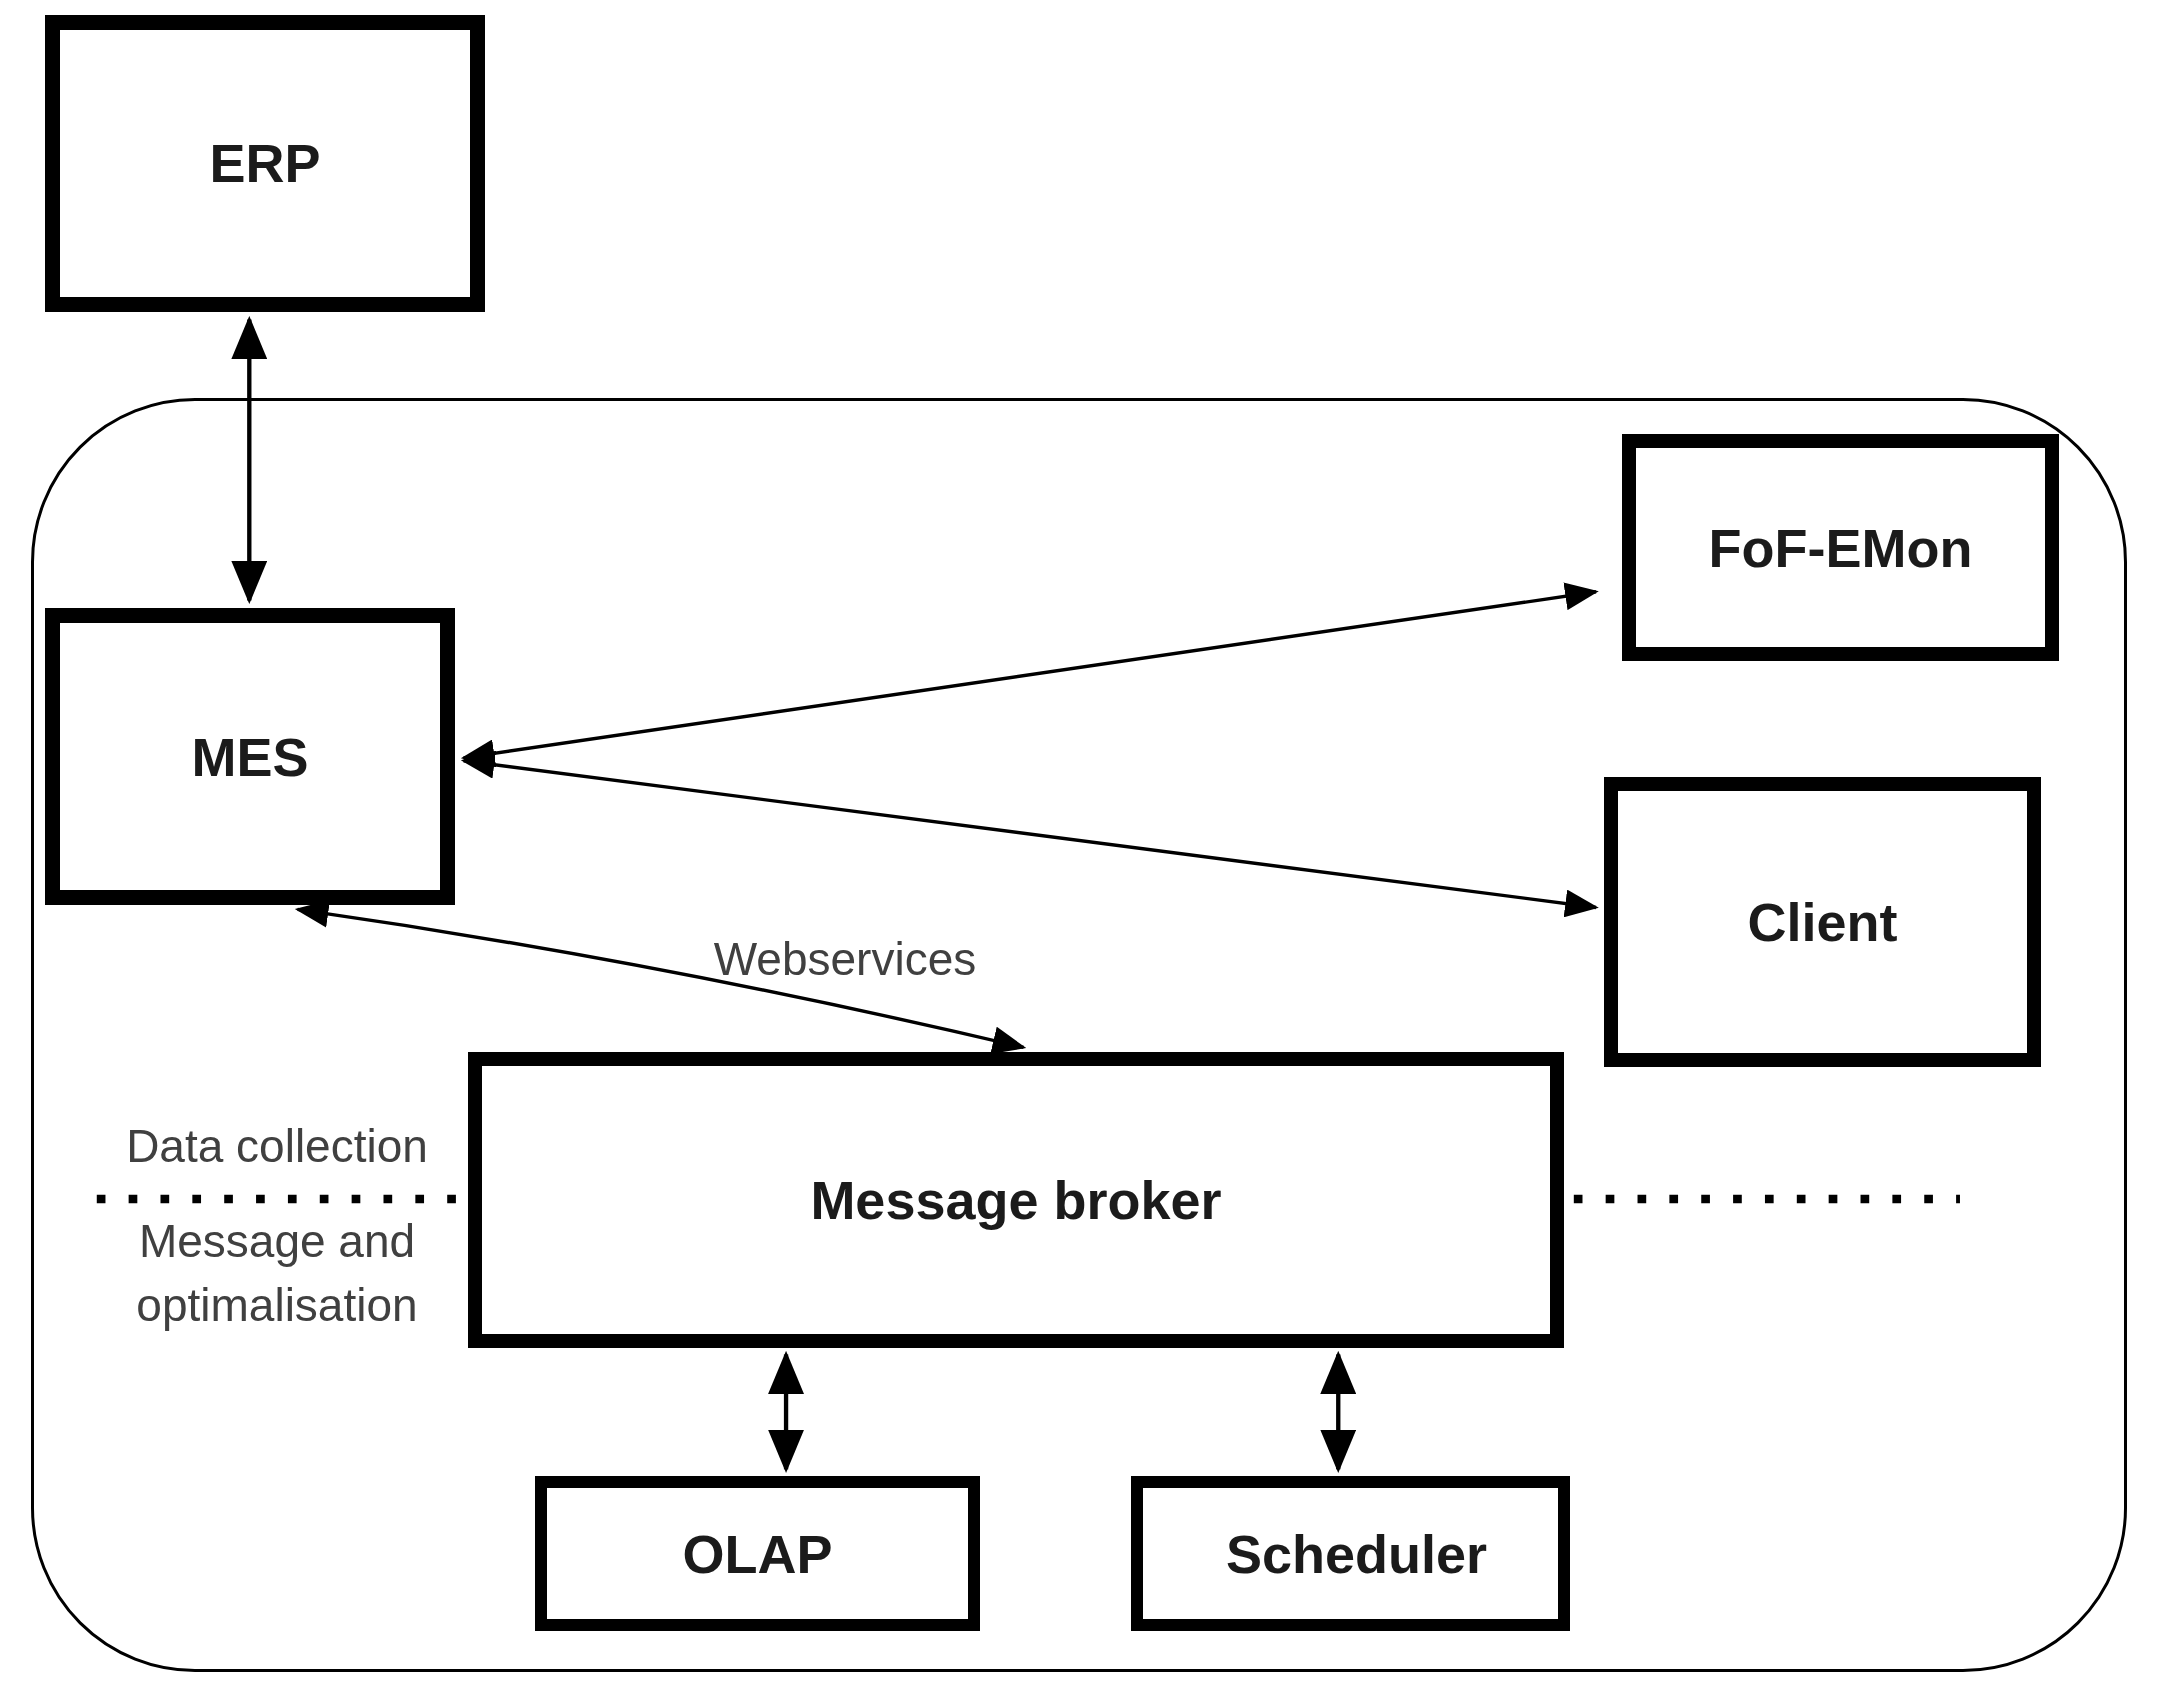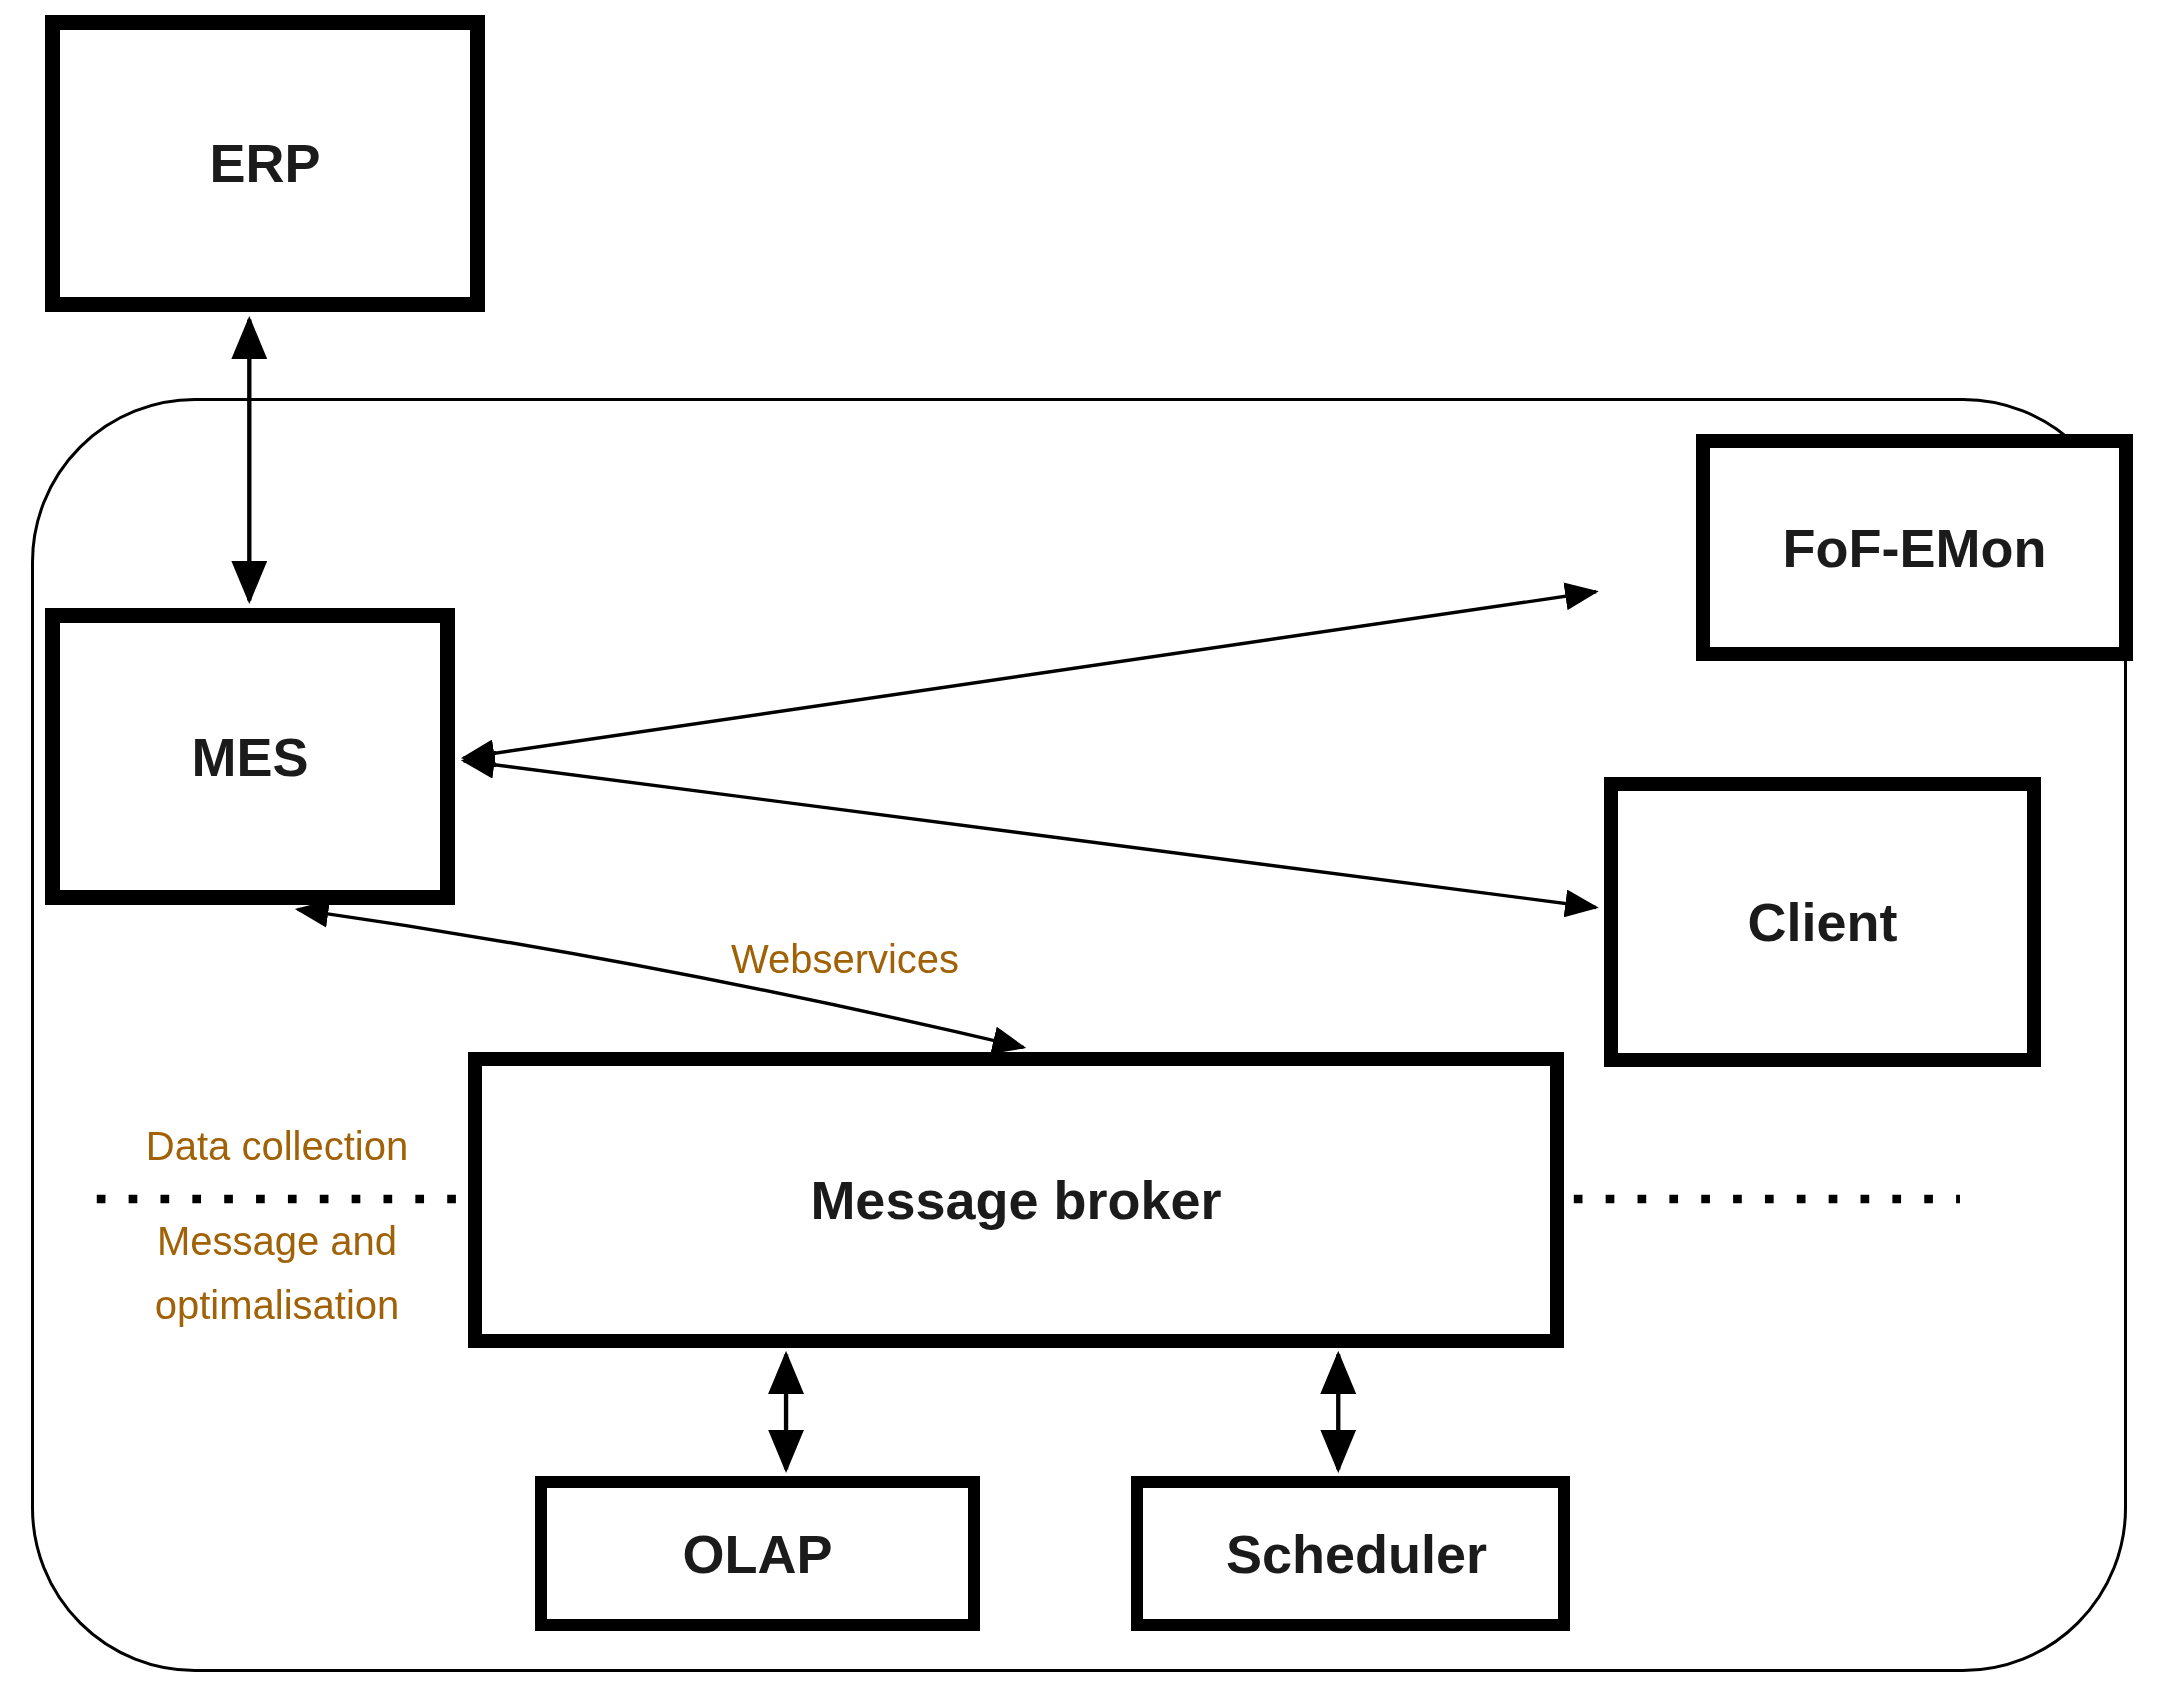--- a/index.html
+++ b/index.html
@@ -34,30 +34,30 @@
     display: flex;
     align-items: center;
     justify-content: center;
     font-weight: bold;
     font-size: 54px;
     color: #1b1b1b;
     z-index: 2;
   }
   .node-erp       { left: 45px;   top: 14.5px;   width: 440px;  height: 297px; }
   .node-mes       { left: 45px;   top: 608px;  width: 410px;  height: 297px; }
-  .node-fof       { left: 1696px; top: 434px;  width: 437px;  height: 227px; border-width: 14.5px; }
+  .node-fof       { left: 1622px; top: 434px;  width: 437px;  height: 227px; border-width: 14.5px; }
   .node-client    { left: 1604px; top: 777px;  width: 437px;  height: 290px; border-width: 14.5px; text-align: right; }
   .node-broker    { left: 468px;  top: 1052px; width: 1096px; height: 296px; border-width: 14.5px; }
   .node-olap      { left: 535px;  top: 1476px; width: 445px;  height: 155px; border-width: 12.6px; }
   .node-scheduler { left: 1131px; top: 1476px; width: 439px;  height: 155px; border-width: 12.6px; padding-left: 12px; }
 
   .freelabel {
     position: absolute;
-    color: #a16207;
-    font-size: 40px;
+    color: #404040;
+    font-size: 46px;
     text-align: center;
     line-height: 60px;
     z-index: 3;
     white-space: nowrap;
   }
   .label-webservices { left: 652px; top: 929px; width: 386px; }
   .label-datacollection { left: 55px; top: 1116px; width: 444px; }
   .label-analysis { left: 55px; top: 1209px; width: 444px; line-height: 64px; }
 
   svg.wires {

